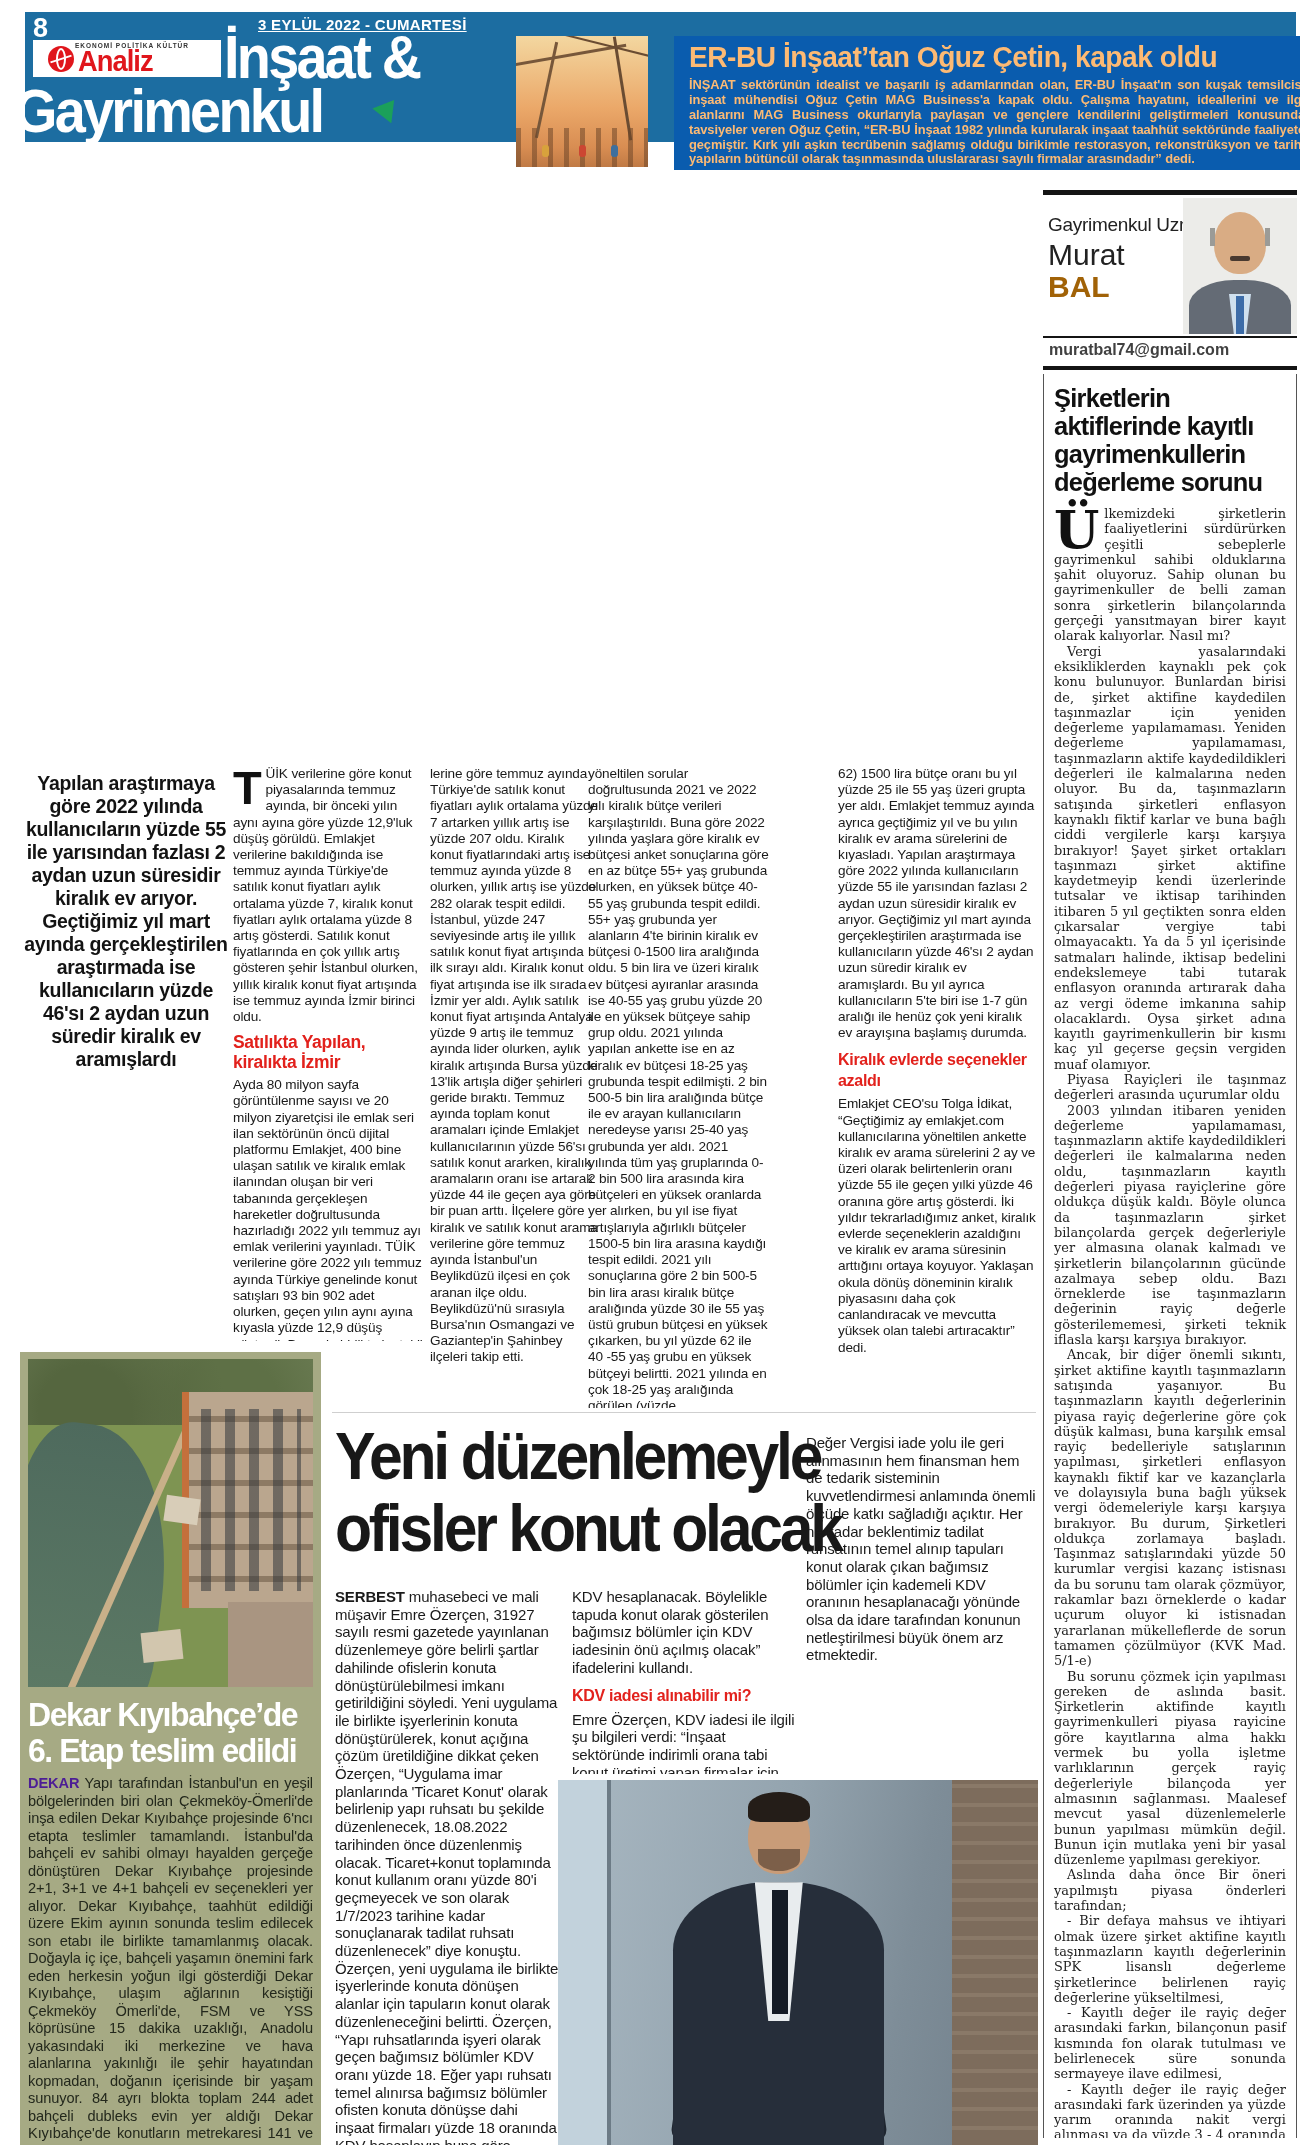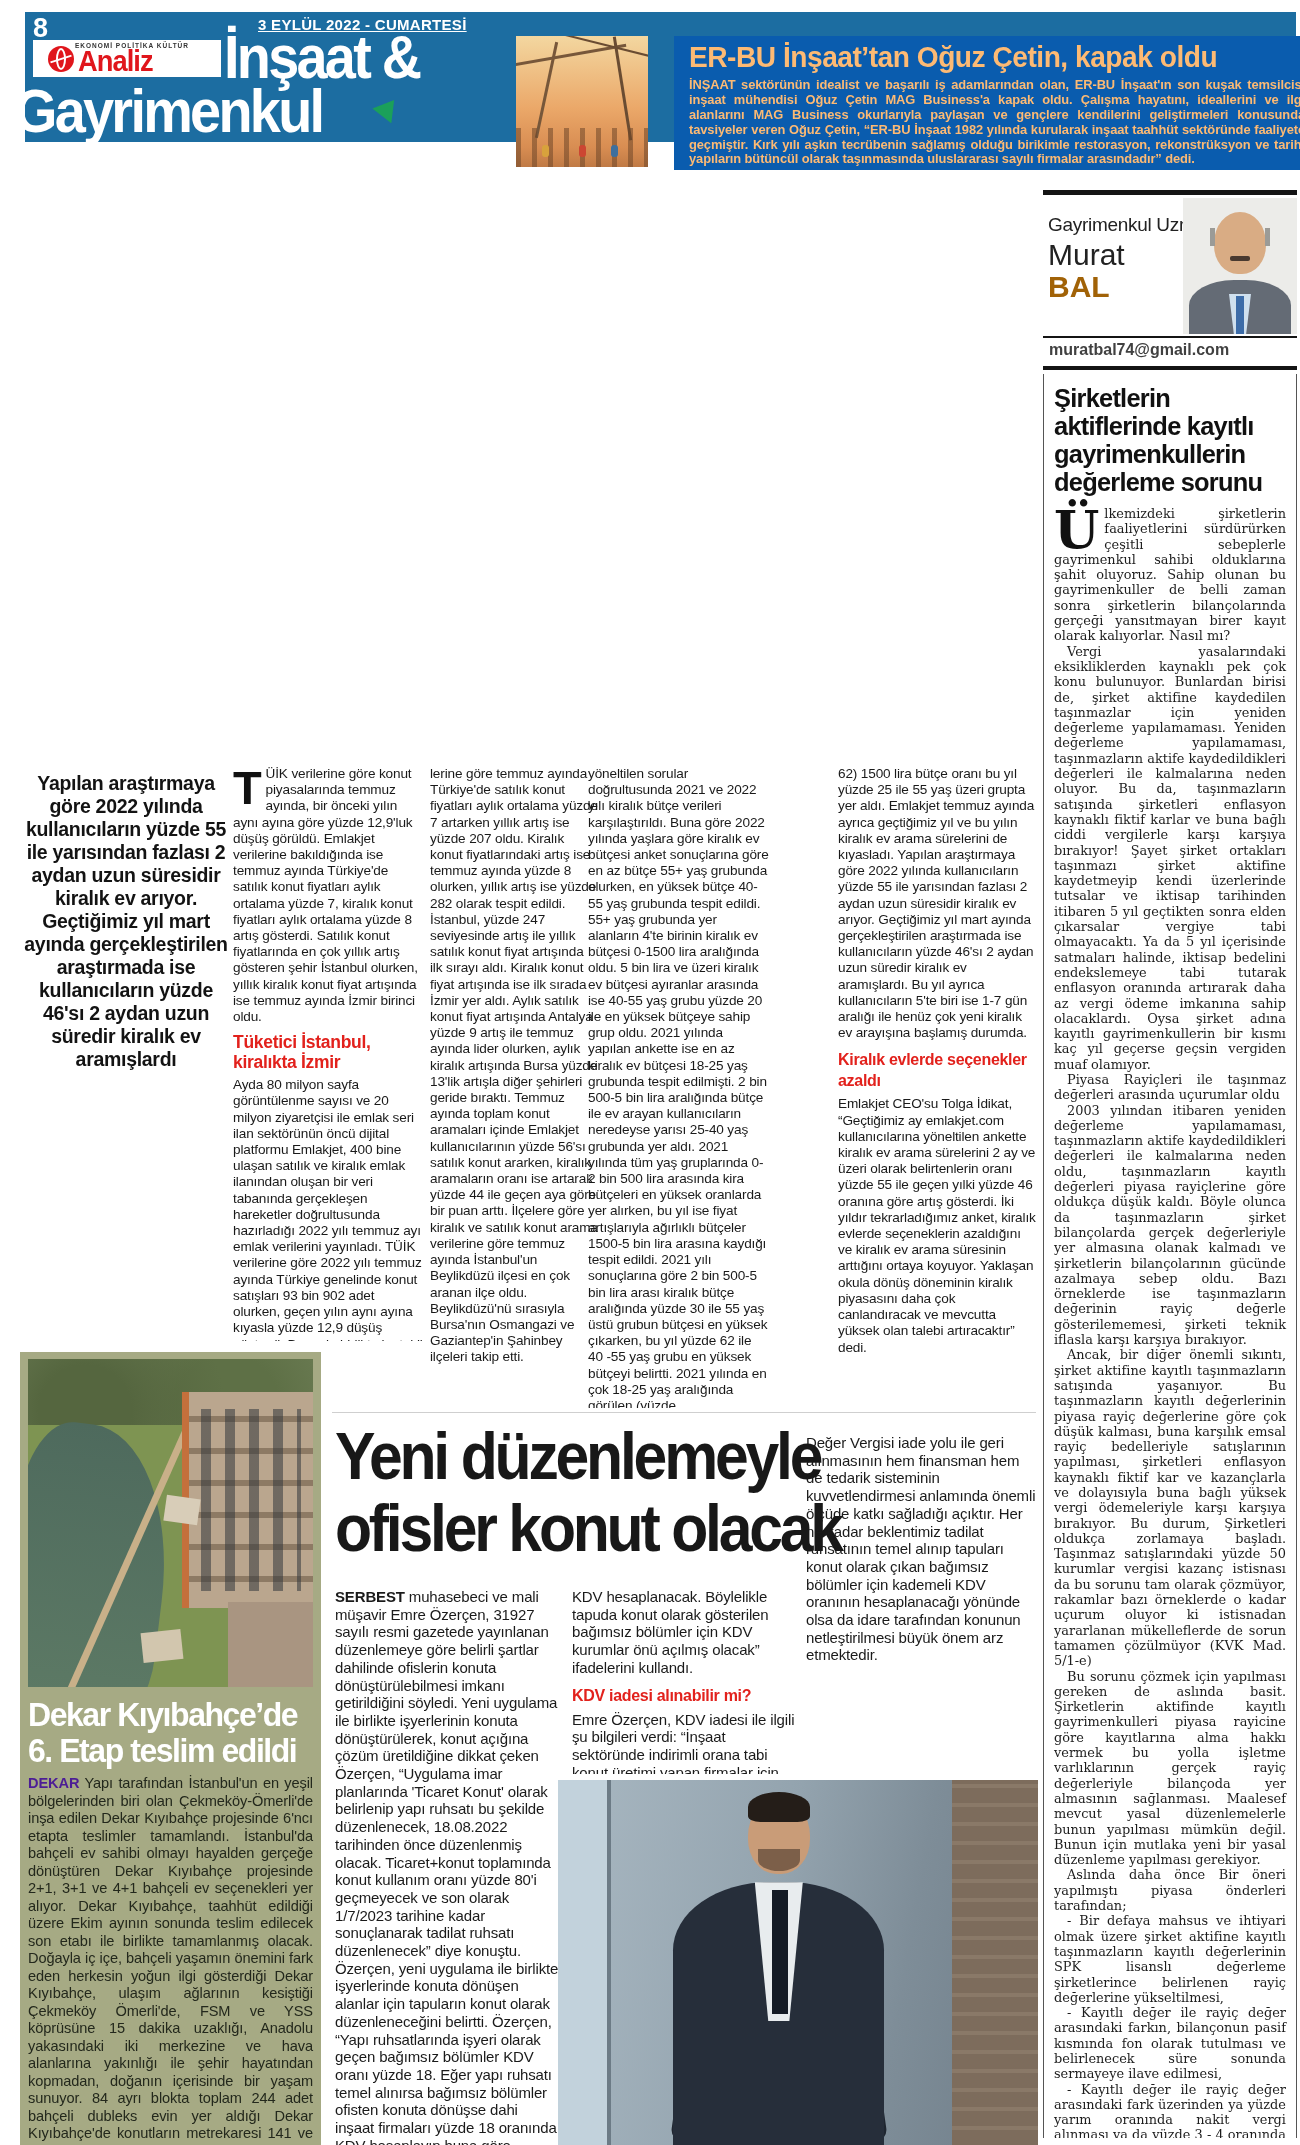--- a/index.html
+++ b/index.html
@@ -158,21 +158,21 @@
   <div class="erbu">
     <div class="erbu-h">ER-BU İnşaat’tan Oğuz Çetin, kapak oldu</div>
     <div class="erbu-b">İNŞAAT sektörünün idealist ve başarılı iş adamlarından olan, ER-BU İnşaat'ın son kuşak temsilcisi inşaat mühendisi Oğuz Çetin MAG Business'a kapak oldu. Çalışma hayatını, ideallerini ve ilgi alanlarını MAG Business okurlarıyla paylaşan ve gençlere kendilerini geliştirmeleri konusunda tavsiyeler veren Oğuz Çetin, “ER-BU İnşaat 1982 yılında kurularak inşaat taahhüt sektöründe faaliyete geçmiştir. Kırk yılı aşkın tecrübenin sağlamış olduğu birikimle restorasyon, rekonstrüksyon ve tarihi yapıların bütüncül olarak taşınmasında uluslararası sayılı firmalar arasındadır” dedi.</div>
   </div>
 
 
   <div class="lead-intro">Yapılan araştırmaya göre 2022 yılında kullanıcıların yüzde 55 ile yarısından fazlası 2 aydan uzun süresidir kiralık ev arıyor. Geçtiğimiz yıl mart ayında gerçekleştirilen araştırmada ise kullanıcıların yüzde 46'sı 2 aydan uzun süredir kiralık ev aramışlardı</div>
 
   <div class="news c1">
     <p><span class="dropcap">T</span><span>ÜİK verilerine göre konut piyasalarında temmuz ayında, bir önceki yılın aynı ayına göre yüzde 12,9'luk düşüş görüldü. Emlakjet verilerine bakıldığında ise temmuz ayında Türkiye'de satılık konut fiyatları aylık ortalama yüzde 7, kiralık konut fiyatları aylık ortalama yüzde 8 artış gösterdi. Satılık konut fiyatlarında en çok yıllık artış gösteren şehir İstanbul olurken, yıllık kiralık konut fiyat artışında ise temmuz ayında İzmir birinci oldu.</span></p>
-    <p class="red-sub">Tüketici İstanbul, kiralıkta İzmir</p>
+    <p class="red-sub">Satılıkta Yapılan, kiralıkta İzmir</p>
     <p>Ayda 80 milyon sayfa görüntülenme sayısı ve 20 milyon ziyaretçisi ile emlak seri ilan sektörünün öncü dijital platformu Emlakjet, 400 bine ulaşan satılık ve kiralık emlak ilanından oluşan bir veri tabanında gerçekleşen hareketler doğrultusunda hazırladığı 2022 yılı temmuz ayı emlak verilerini yayınladı. TÜİK verilerine göre 2022 yılı temmuz ayında Türkiye genelinde konut satışları 93 bin 902 adet olurken, geçen yılın aynı ayına kıyasla yüzde 12,9 düşüş gösterdi. Bununla birlikte ipotekli satış oranı yüzde 20 olarak gerçekleşirken, ilk el satış oranı ise yüzde 31 oldu. Emlakjet veri-</p>
   </div>
 
   <div class="news c2">
     <p>lerine göre temmuz ayında Türkiye'de satılık konut fiyatları aylık ortalama yüzde 7 artarken yıllık artış ise yüzde 207 oldu. Kiralık konut fiyatlarındaki artış ise temmuz ayında yüzde 8 olurken, yıllık artış ise yüzde 282 olarak tespit edildi. İstanbul, yüzde 247 seviyesinde artış ile yıllık satılık konut fiyat artışında ilk sırayı aldı. Kiralık konut fiyat artışında ise ilk sırada İzmir yer aldı. Aylık satılık konut fiyat artışında Antalya yüzde 9 artış ile temmuz ayında lider olurken, aylık kiralık artışında Bursa yüzde 13'lik artışla diğer şehirleri geride bıraktı. Temmuz ayında toplam konut aramaları içinde Emlakjet kullanıcılarının yüzde 56'sı satılık konut ararken, kiralık aramaların oranı ise artarak yüzde 44 ile geçen aya göre bir puan arttı. İlçelere göre kiralık ve satılık konut arama verilerine göre temmuz ayında İstanbul'un Beylikdüzü ilçesi en çok aranan ilçe oldu. Beylikdüzü'nü sırasıyla Bursa'nın Osmangazi ve Gaziantep'in Şahinbey ilçeleri takip etti.</p>
     <p>Emlakjet'in temmuz ayına özel olarak gerçekleştirdiği özel araştırma dosyasında yaş gruplarına göre kiralık bütçeler konusu değerlendirildi. Emlakjet kullanıcılarına</p>
   </div>
 
   <div class="news c3">
     <p>yöneltilen sorular doğrultusunda 2021 ve 2022 yılı kiralık bütçe verileri karşılaştırıldı. Buna göre 2022 yılında yaşlara göre kiralık ev bütçesi anket sonuçlarına göre en az bütçe 55+ yaş grubunda olurken, en yüksek bütçe 40-55 yaş grubunda tespit edildi. 55+ yaş grubunda yer alanların 4'te birinin kiralık ev bütçesi 0-1500 lira aralığında oldu. 5 bin lira ve üzeri kiralık ev bütçesi ayıranlar arasında ise 40-55 yaş grubu yüzde 20 ile en yüksek bütçeye sahip grup oldu. 2021 yılında yapılan ankette ise en az kiralık ev bütçesi 18-25 yaş grubunda tespit edilmişti. 2 bin 500-5 bin lira aralığında bütçe ile ev arayan kullanıcıların neredeyse yarısı 25-40 yaş grubunda yer aldı. 2021 yılında tüm yaş gruplarında 0-2 bin 500 lira arasında kira bütçeleri en yüksek oranlarda yer alırken, bu yıl ise fiyat artışlarıyla ağırlıklı bütçeler 1500-5 bin lira arasına kaydığı tespit edildi. 2021 yılı sonuçlarına göre 2 bin 500-5 bin lira arası kiralık bütçe aralığında yüzde 30 ile 55 yaş üstü grubun bütçesi en yüksek çıkarken, bu yıl yüzde 62 ile 40 -55 yaş grubu en yüksek bütçeyi belirtti. 2021 yılında en çok 18-25 yaş aralığında görülen (yüzde</p>
@@ -238,21 +238,21 @@
   <div class="off-hl">
     <div>Yeni düzenlemeyle</div>
     <div>ofisler konut olacak</div>
   </div>
 
   <div class="off-col off-a">
     <p><span class="lead-in">SERBEST</span><span> muhasebeci ve mali müşavir Emre Özerçen, 31927 sayılı resmi gazetede yayınlanan düzenlemeye göre belirli şartlar dahilinde ofislerin konuta dönüştürülebilmesi imkanı getirildiğini söyledi. Yeni uygulama ile birlikte işyerlerinin konuta dönüştürülerek, konut açığına çözüm üretildiğine dikkat çeken Özerçen, “Uygulama imar planlarında 'Ticaret Konut' olarak belirlenip yapı ruhsatı bu şekilde düzenlenecek, 18.08.2022 tarihinden önce düzenlenmiş olacak. Ticaret+konut toplamında konut kullanım oranı yüzde 80'i geçmeyecek ve son olarak 1/7/2023 tarihine kadar sonuçlanarak tadilat ruhsatı düzenlenecek” diye konuştu. Özerçen, yeni uygulama ile birlikte işyerlerinde konuta dönüşen alanlar için tapuların konut olarak düzenleneceğini belirtti. Özerçen, “Yapı ruhsatlarında işyeri olarak geçen bağımsız bölümler KDV oranı yüzde 18. Eğer yapı ruhsatı temel alınırsa bağımsız bölümler ofisten konuta dönüşse dahi inşaat firmaları yüzde 18 oranında KDV hesaplayıp buna göre faturalarını düzenleyecektir. Fakat tadilat ruhsatı temel alınır ise kademeli KDV oranı devreye girecek ve net alanı 150 metrekare altında ki konutlar için yüzde 8</span></p>
   </div>
 
   <div class="off-col off-b">
-    <p>KDV hesaplanacak. Böylelikle tapuda konut olarak gösterilen bağımsız bölümler için KDV kurumlar önü açılmış olacak” ifadelerini kullandı.</p>
+    <p>KDV hesaplanacak. Böylelikle tapuda konut olarak gösterilen bağımsız bölümler için KDV iadesinin önü açılmış olacak” ifadelerini kullandı.</p>
     <p class="red-sub big">KDV iadesi alınabilir mi?</p>
     <p>Emre Özerçen, KDV iadesi ile ilgili şu bilgileri verdi: “İnşaat sektöründe indirimli orana tabi konut üretimi yapan firmalar için indirim yolu ile giderilemeyen Katma</p>
   </div>
 
   <div class="off-col off-c">
     <p>Değer Vergisi iade yolu ile geri alınmasının hem finansman hem de tedarik sisteminin kuvvetlendirmesi anlamında önemli ölçüde katkı sağladığı açıktır. Her ne kadar beklentimiz tadilat ruhsatının temel alınıp tapuları konut olarak çıkan bağımsız bölümler için kademeli KDV oranının hesaplanacağı yönünde olsa da idare tarafından konunun netleştirilmesi büyük önem arz etmektedir.</p>
   </div>
 
   <div class="oz-photo">
     <div class="oz-window"></div>

